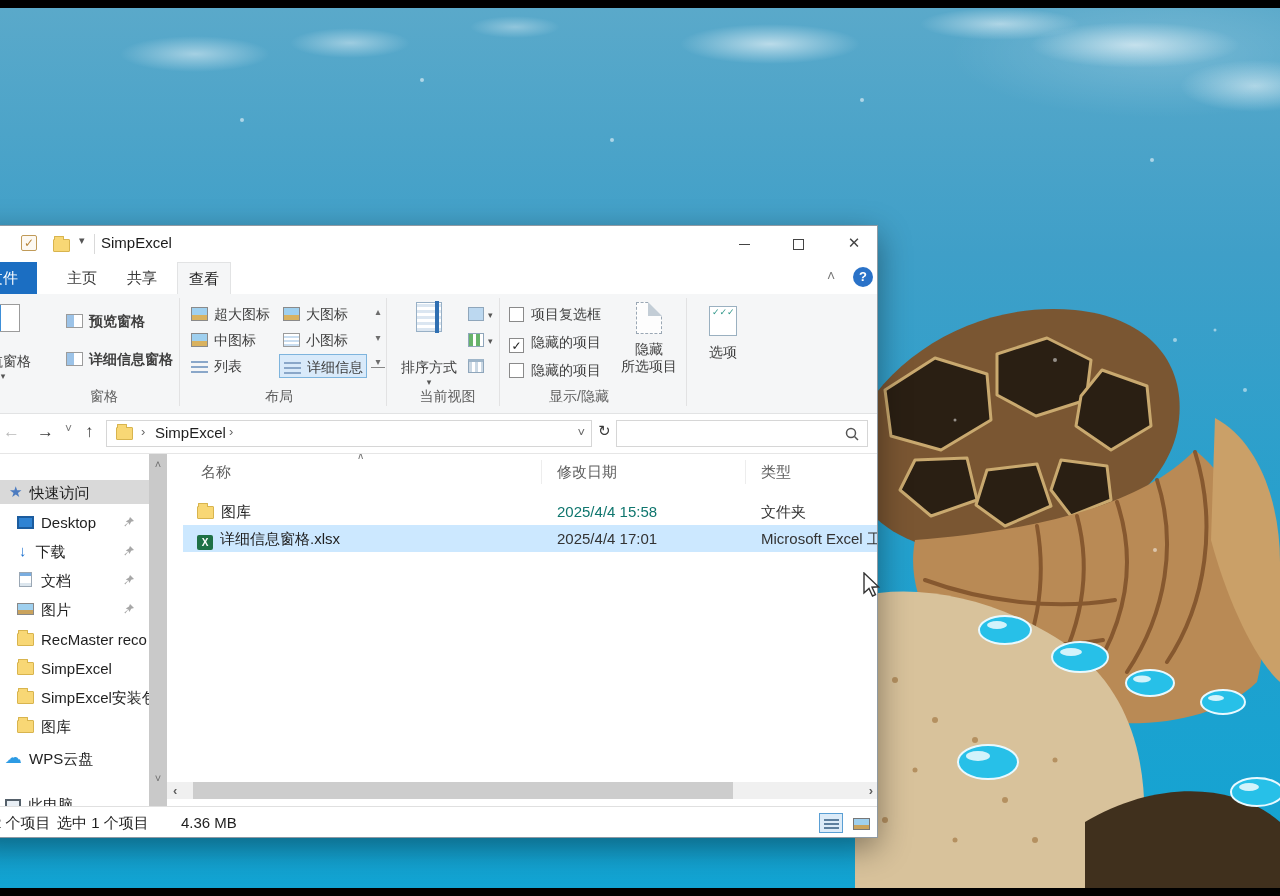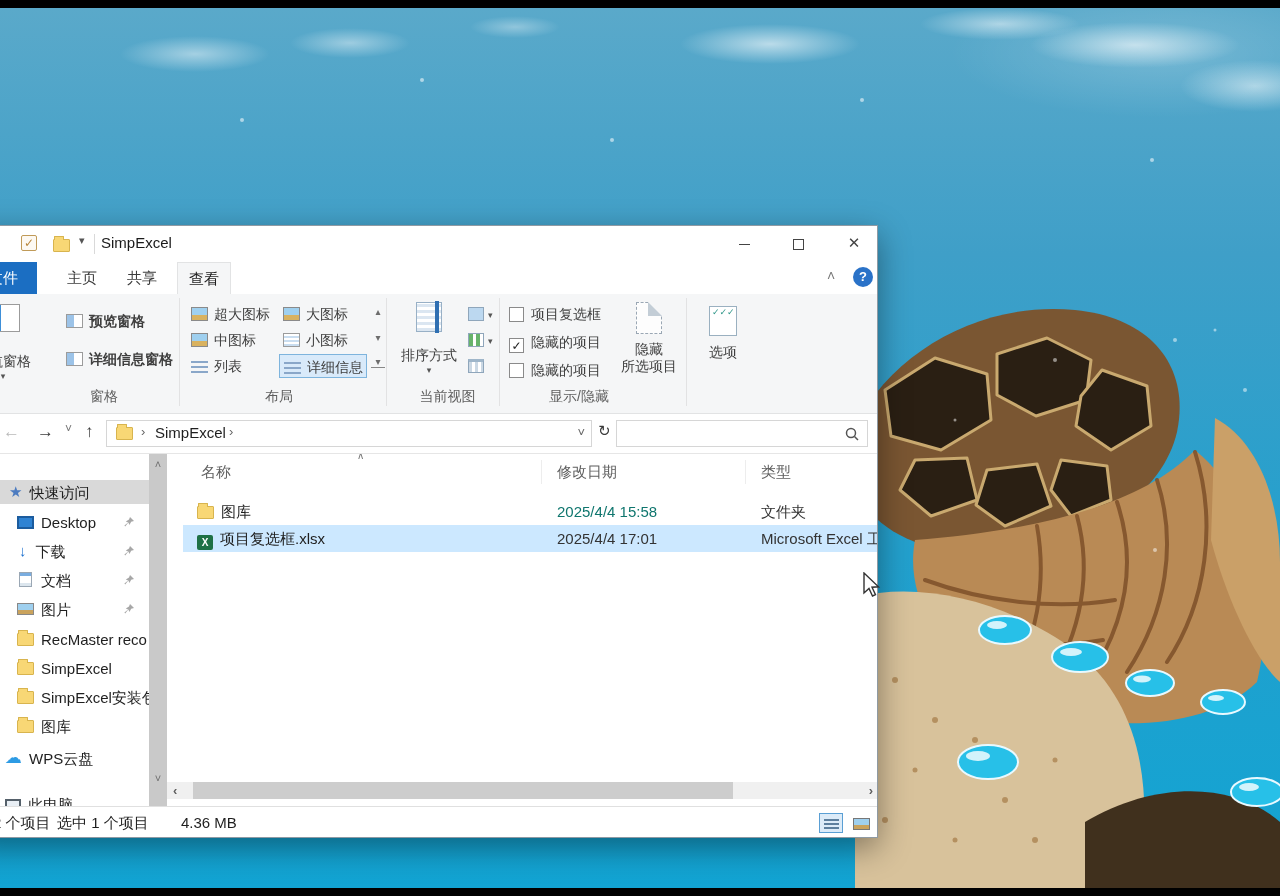--- a/index.html
+++ b/index.html
@@ -285,21 +285,21 @@
       <span class="ri-lines ri"></span><span>详细信息</span>
     </div>
     <span class="arrcol" style="left:402px;top:12px">▴</span>
     <span class="arrcol" style="left:402px;top:38px">▾</span>
     <span class="arrcol" style="left:402px;top:62px;border-bottom:1px solid #888">▾</span>
     <div class="glabel" style="left:218px;width:184px">布局</div>
     <div class="gsep" style="left:417px"></div>
 
     <div class="bigbtn" style="left:427px;width:66px">
       <div style="margin-top:4px"><span class="sort-icon"></span></div>
-      <div style="margin-top:12px;white-space:nowrap">排序方式</div>
+      <div style="margin-top:24px;white-space:nowrap">排序方式</div>
       <div style="font-size:9px;color:#555">▾</div>
     </div>
     <div class="smallitem" style="left:499px;top:8px">
       <span class="mini mini-blue"></span> <span style="font-size:9px;color:#555">▾</span>
     </div>
     <div class="smallitem" style="left:499px;top:34px">
       <span class="mini mini-cols"></span> <span style="font-size:9px;color:#555">▾</span>
     </div>
     <div class="smallitem" style="left:499px;top:60px">
       <span class="mini mini-gridd"></span>
@@ -415,21 +415,21 @@
       <span class="colhead" style="left:594px">类型</span>
       <span class="colsep" style="left:374px"></span>
       <span class="colsep" style="left:578px"></span>
 
       <div class="frow" style="top:44px">
         <span class="fcell" style="left:14px"><span class="folder-ic"></span><span>图库</span></span>
         <span class="fcell" style="left:374px;color:#0f766e">2025/4/4 15:58</span>
         <span class="fcell" style="left:578px;color:#333">文件夹</span>
       </div>
       <div class="frow frow-sel" style="top:71px">
-        <span class="fcell" style="left:14px"><span class="excel-ic">X</span><span>项目复选框.xlsx</span></span>
+        <span class="fcell" style="left:14px"><span class="excel-ic">X</span><span>详细信息窗格.xlsx</span></span>
         <span class="fcell" style="left:374px;color:#333">2025/4/4 17:01</span>
         <span class="fcell" style="left:578px;width:118px;color:#333">Microsoft Excel 工作表</span>
       </div>
     </div>
 
     <div class="hscroll">
       <span style="position:absolute;left:6px;top:0;line-height:17px;font-weight:bold">‹</span>
       <div class="hthumb"></div>
       <span style="position:absolute;right:6px;top:0;line-height:17px;font-weight:bold">›</span>
     </div>

